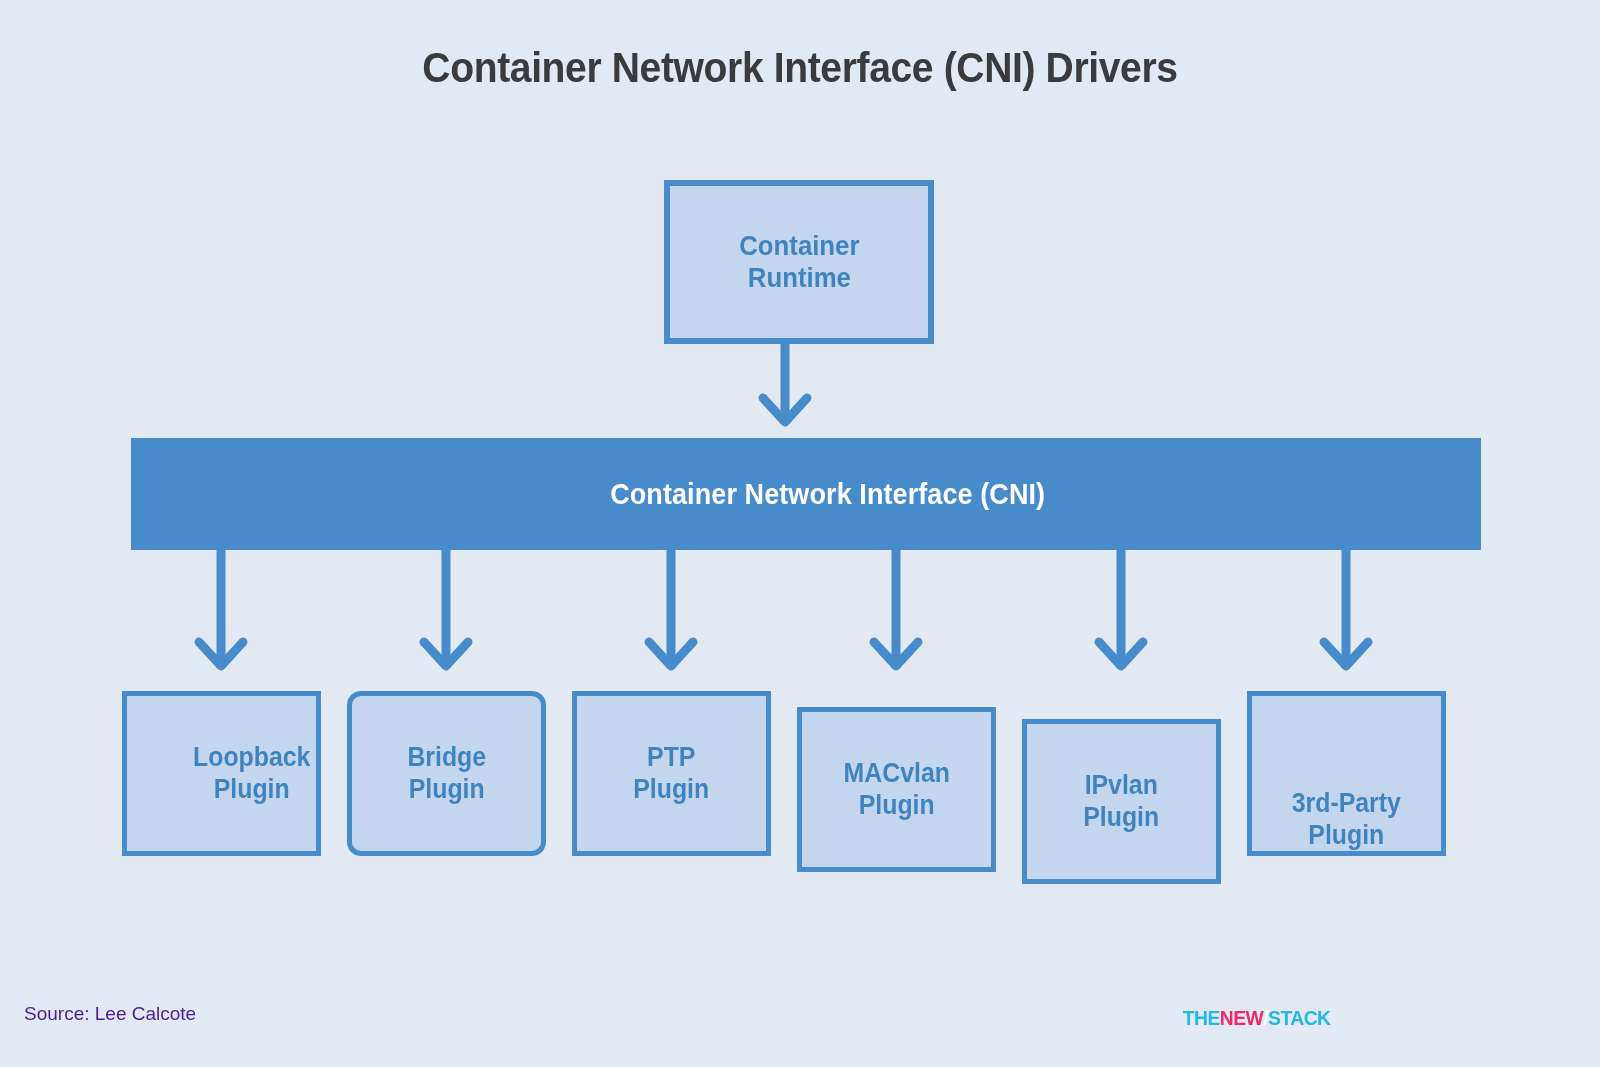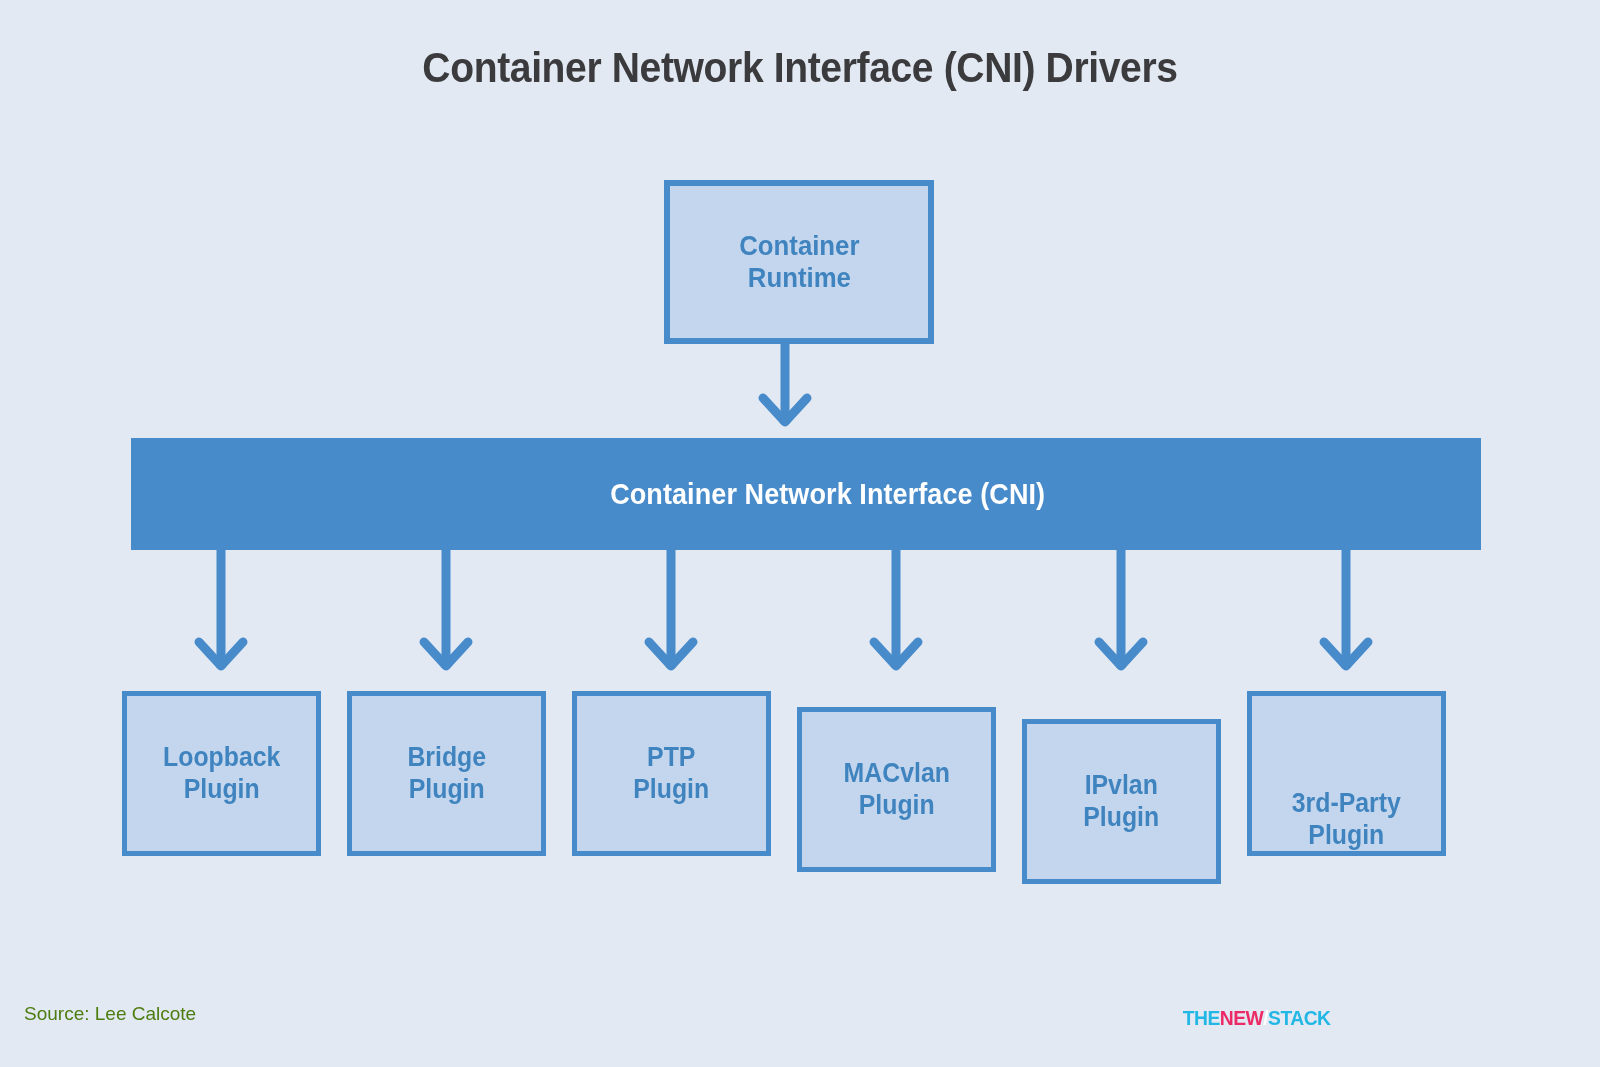--- a/index.html
+++ b/index.html
@@ -119,21 +119,21 @@
     height: 1067px;
     pointer-events: none;
   }
 
   
   .source-note {
     position: absolute;
     left: 24px;
     top: 1003px;
     font-size: 19px;
-    color: #4d7c0f;
+    color: #4c1d95;
     font-family: "Liberation Sans", sans-serif;
   }
   .logo {
     position: absolute;
     right: 18px;
     top: 1006px;
     font-size: 21px;
     font-weight: bold;
     letter-spacing: -0.6px;
     font-family: "Liberation Sans Narrow", "Liberation Sans", sans-serif;
@@ -181,25 +181,25 @@
 
   <div class="runtime-box">
     <div class="runtime-label">Container
 Runtime</div>
   </div>
 
   <div class="cni-bar">
     <div class="cni-label">Container Network Interface (CNI)</div>
   </div>
 
-  <div class="plugin-box" style="left:122px;">
+  <div class="plugin-box" style="left:122px;justify-content:flex-end;">
     <div class="plugin-label">Loopback
 Plugin</div>
   </div>
-  <div class="plugin-box" style="left:347px;">
+  <div class="plugin-box" style="left:347px;border-radius:14px;">
     <div class="plugin-label">Bridge
 Plugin</div>
   </div>
   <div class="plugin-box" style="left:572px;">
     <div class="plugin-label">PTP
 Plugin</div>
   </div>
   <div class="plugin-box" style="left:797px;margin-top:16px;">
     <div class="plugin-label">MACvlan
 Plugin</div>

